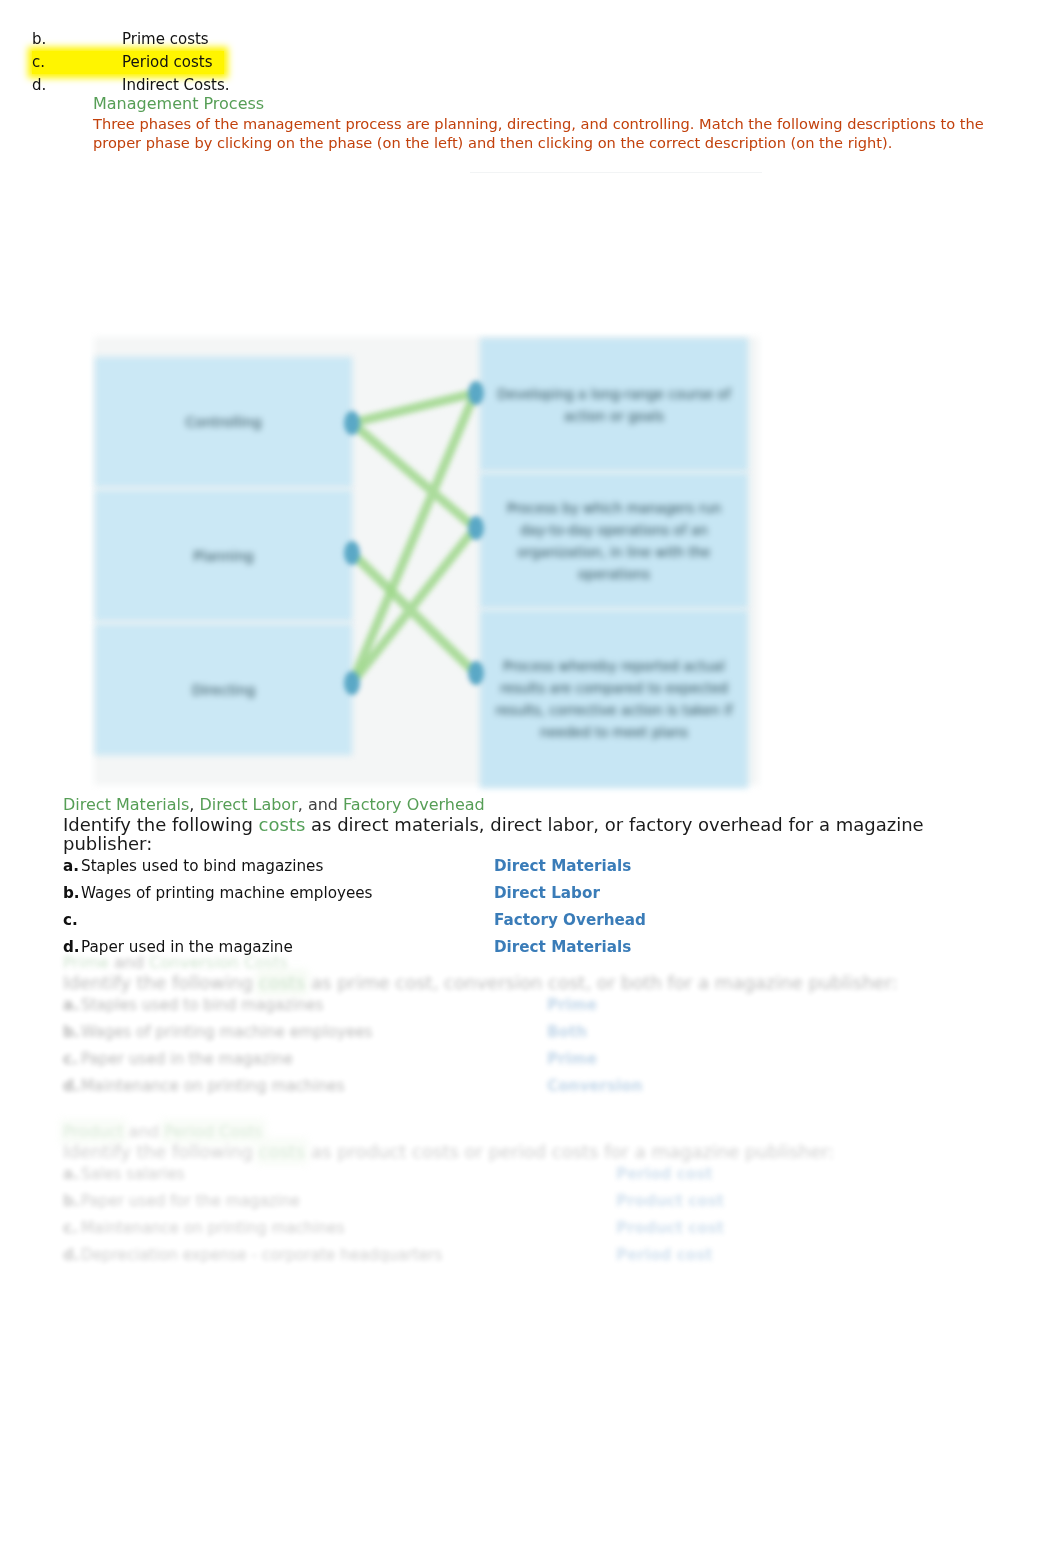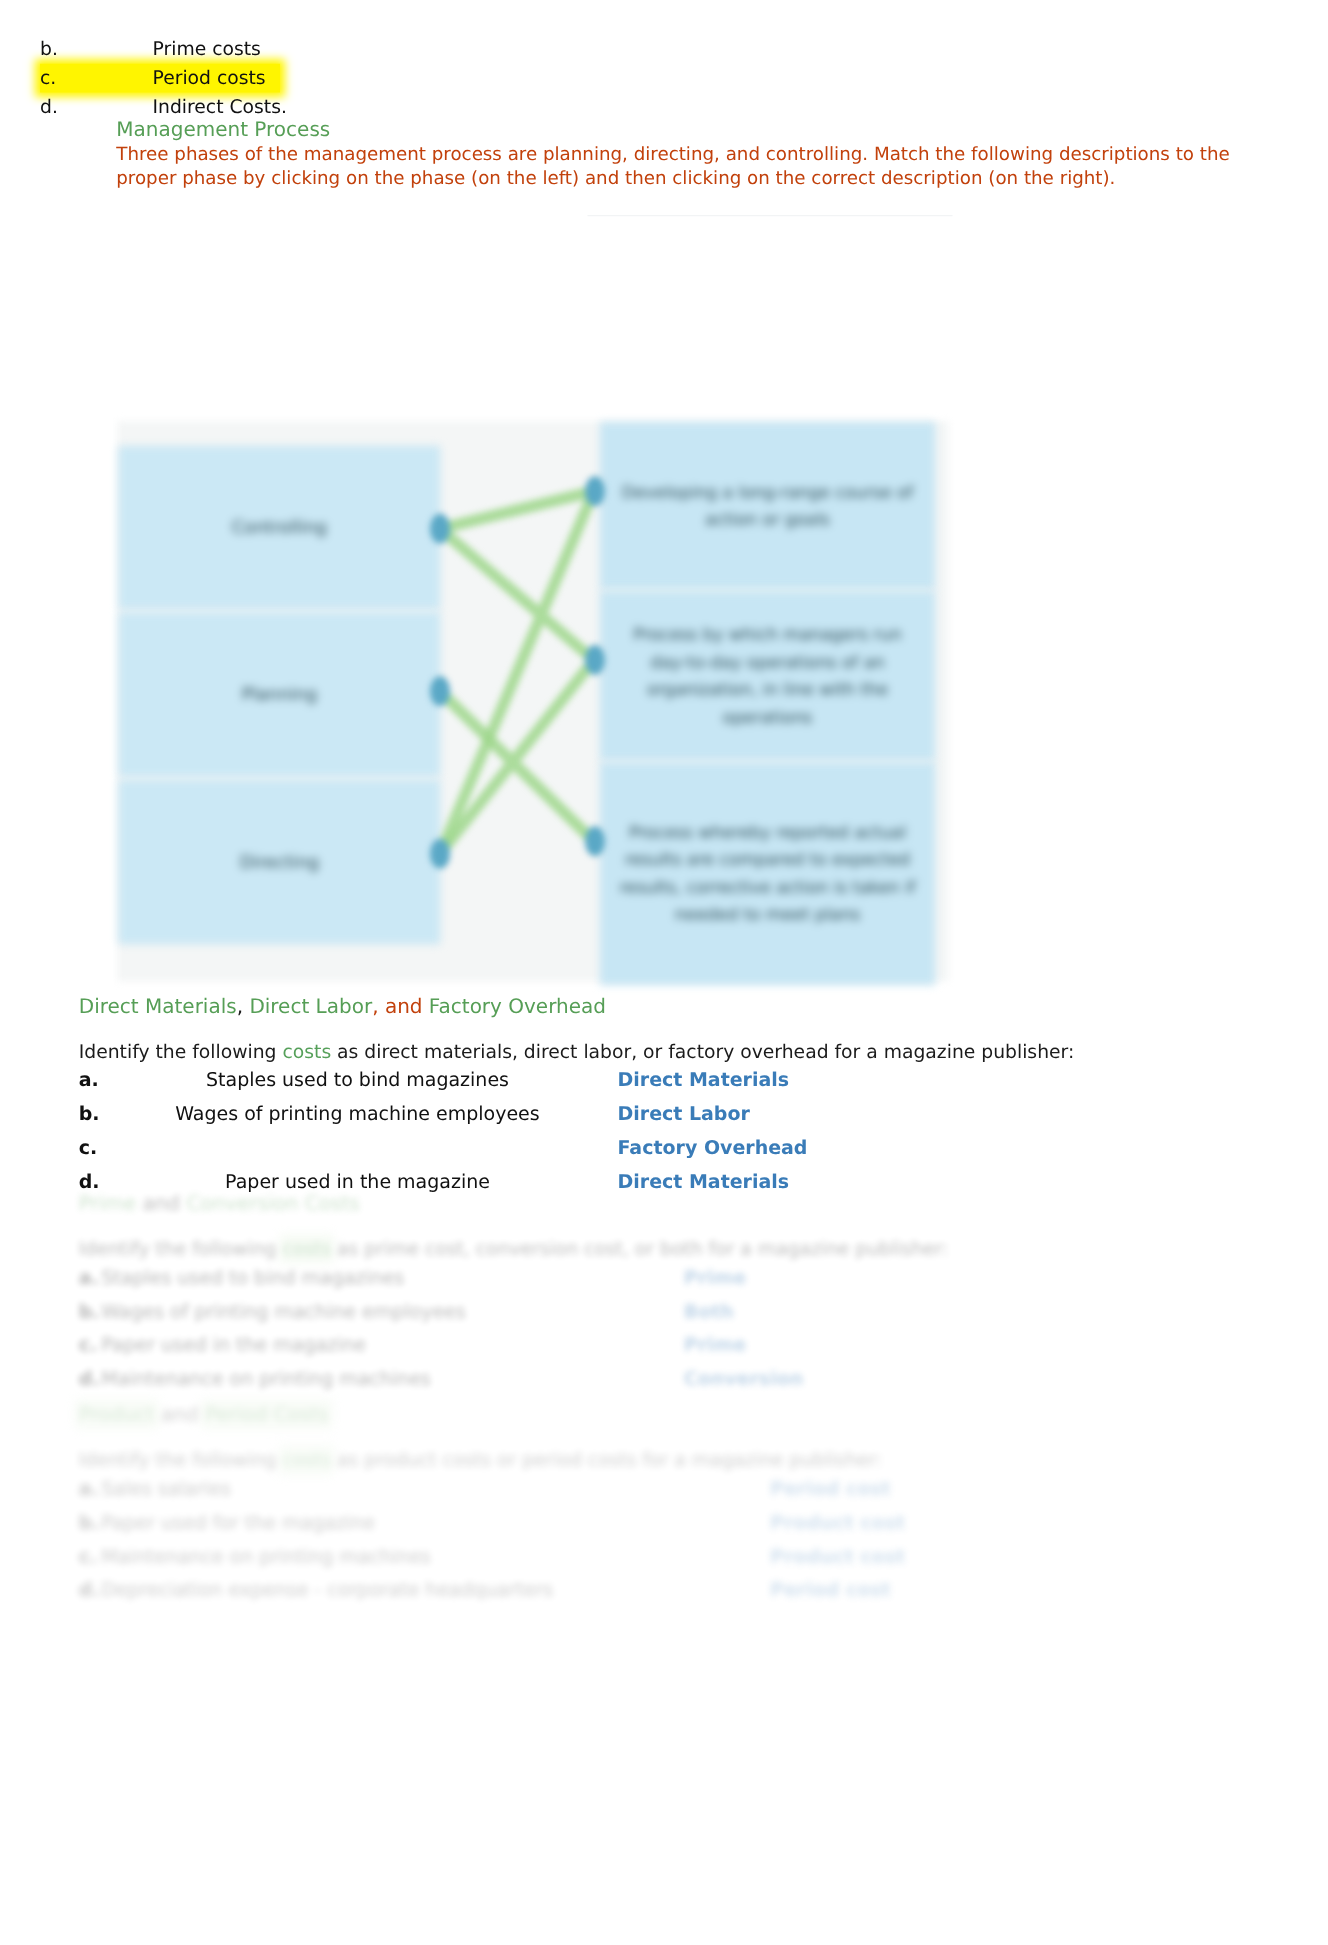--- a/index.html
+++ b/index.html
@@ -134,43 +134,43 @@
     filter: blur(2.6px);
   }
 
   
   .section { position: absolute; left: 63px; width: 950px; }
   .sec-dm  { top: 795px; }
   .sec-pc  { top: 953px; opacity: 0.30; filter: blur(2.6px); }
   .sec-pp  { top: 1122px; opacity: 0.22; filter: blur(2.9px); }
 
   .sec-intro {
-    font-size: 15px;
+    font-size: 18px;
     line-height: 19px;
     color: #1b1b1b;
-    margin-top: 18px;
+    margin-top: 1px;
   }
   .green-inline { color: #56a05a; }
 
   .qrow {
     display: flex;
     align-items: baseline;
     font-size: 15.2px;
     line-height: 27px;
     color: #111111;
   }
   .q-letter { font-weight: bold; width: 18px; flex: none; }
   .q-text   { flex: none; }
   .q-ans {
     color: #3a7cb8;
     font-weight: bold;
     font-size: 15.2px;
     position: absolute;
   }
-  .sec-dm  .q-text { width: 410px; text-align: center; }
+  .sec-dm  .q-text { width: 410px; }
   .sec-pc  .q-text { width: 470px; }
   .sec-pp  .q-text { width: 540px; }
   .sec-dm  .q-ans { left: 431px; }
   .sec-pc  .q-ans { left: 484px; }
   .sec-pp  .q-ans { left: 553px; }
   .qrow-wrap { position: relative; }
 
   .hl-soft {
     background: #e3f2dd;
     box-shadow: 0 0 6px 3px #e3f2dd;
@@ -224,21 +224,21 @@
       <ellipse cx="271" cy="358" rx="8" ry="12"></ellipse>
       <ellipse cx="395" cy="68" rx="8" ry="12"></ellipse>
       <ellipse cx="395" cy="203" rx="8" ry="12"></ellipse>
       <ellipse cx="395" cy="348" rx="8" ry="12"></ellipse>
     </g>
   </svg>
 </div>
 
 <div class="section sec-dm">
   <div class="green-head">
-    <span>Direct Materials</span><span style="color:#1b1b1b">, </span><span>Direct Labor</span><span style="color:#c2410c">, and </span><span>Factory Overhead</span>
+    <span>Direct Materials</span><span style="color:#1b1b1b">, </span><span>Direct Labor</span><span style="color:#404040">, and </span><span>Factory Overhead</span>
   </div>
   <div class="sec-intro">
     <span>Identify the following </span><span class="green-inline">costs</span><span> as direct materials, direct labor, or factory overhead for a magazine publisher:</span>
   </div>
   <div class="qrow-wrap">
     <div class="qrow">
         <span class="q-letter">a.</span>
         <span class="q-text">Staples used to bind magazines</span>
         <span class="q-ans" style="top:0">Direct Materials</span>
       </div>

